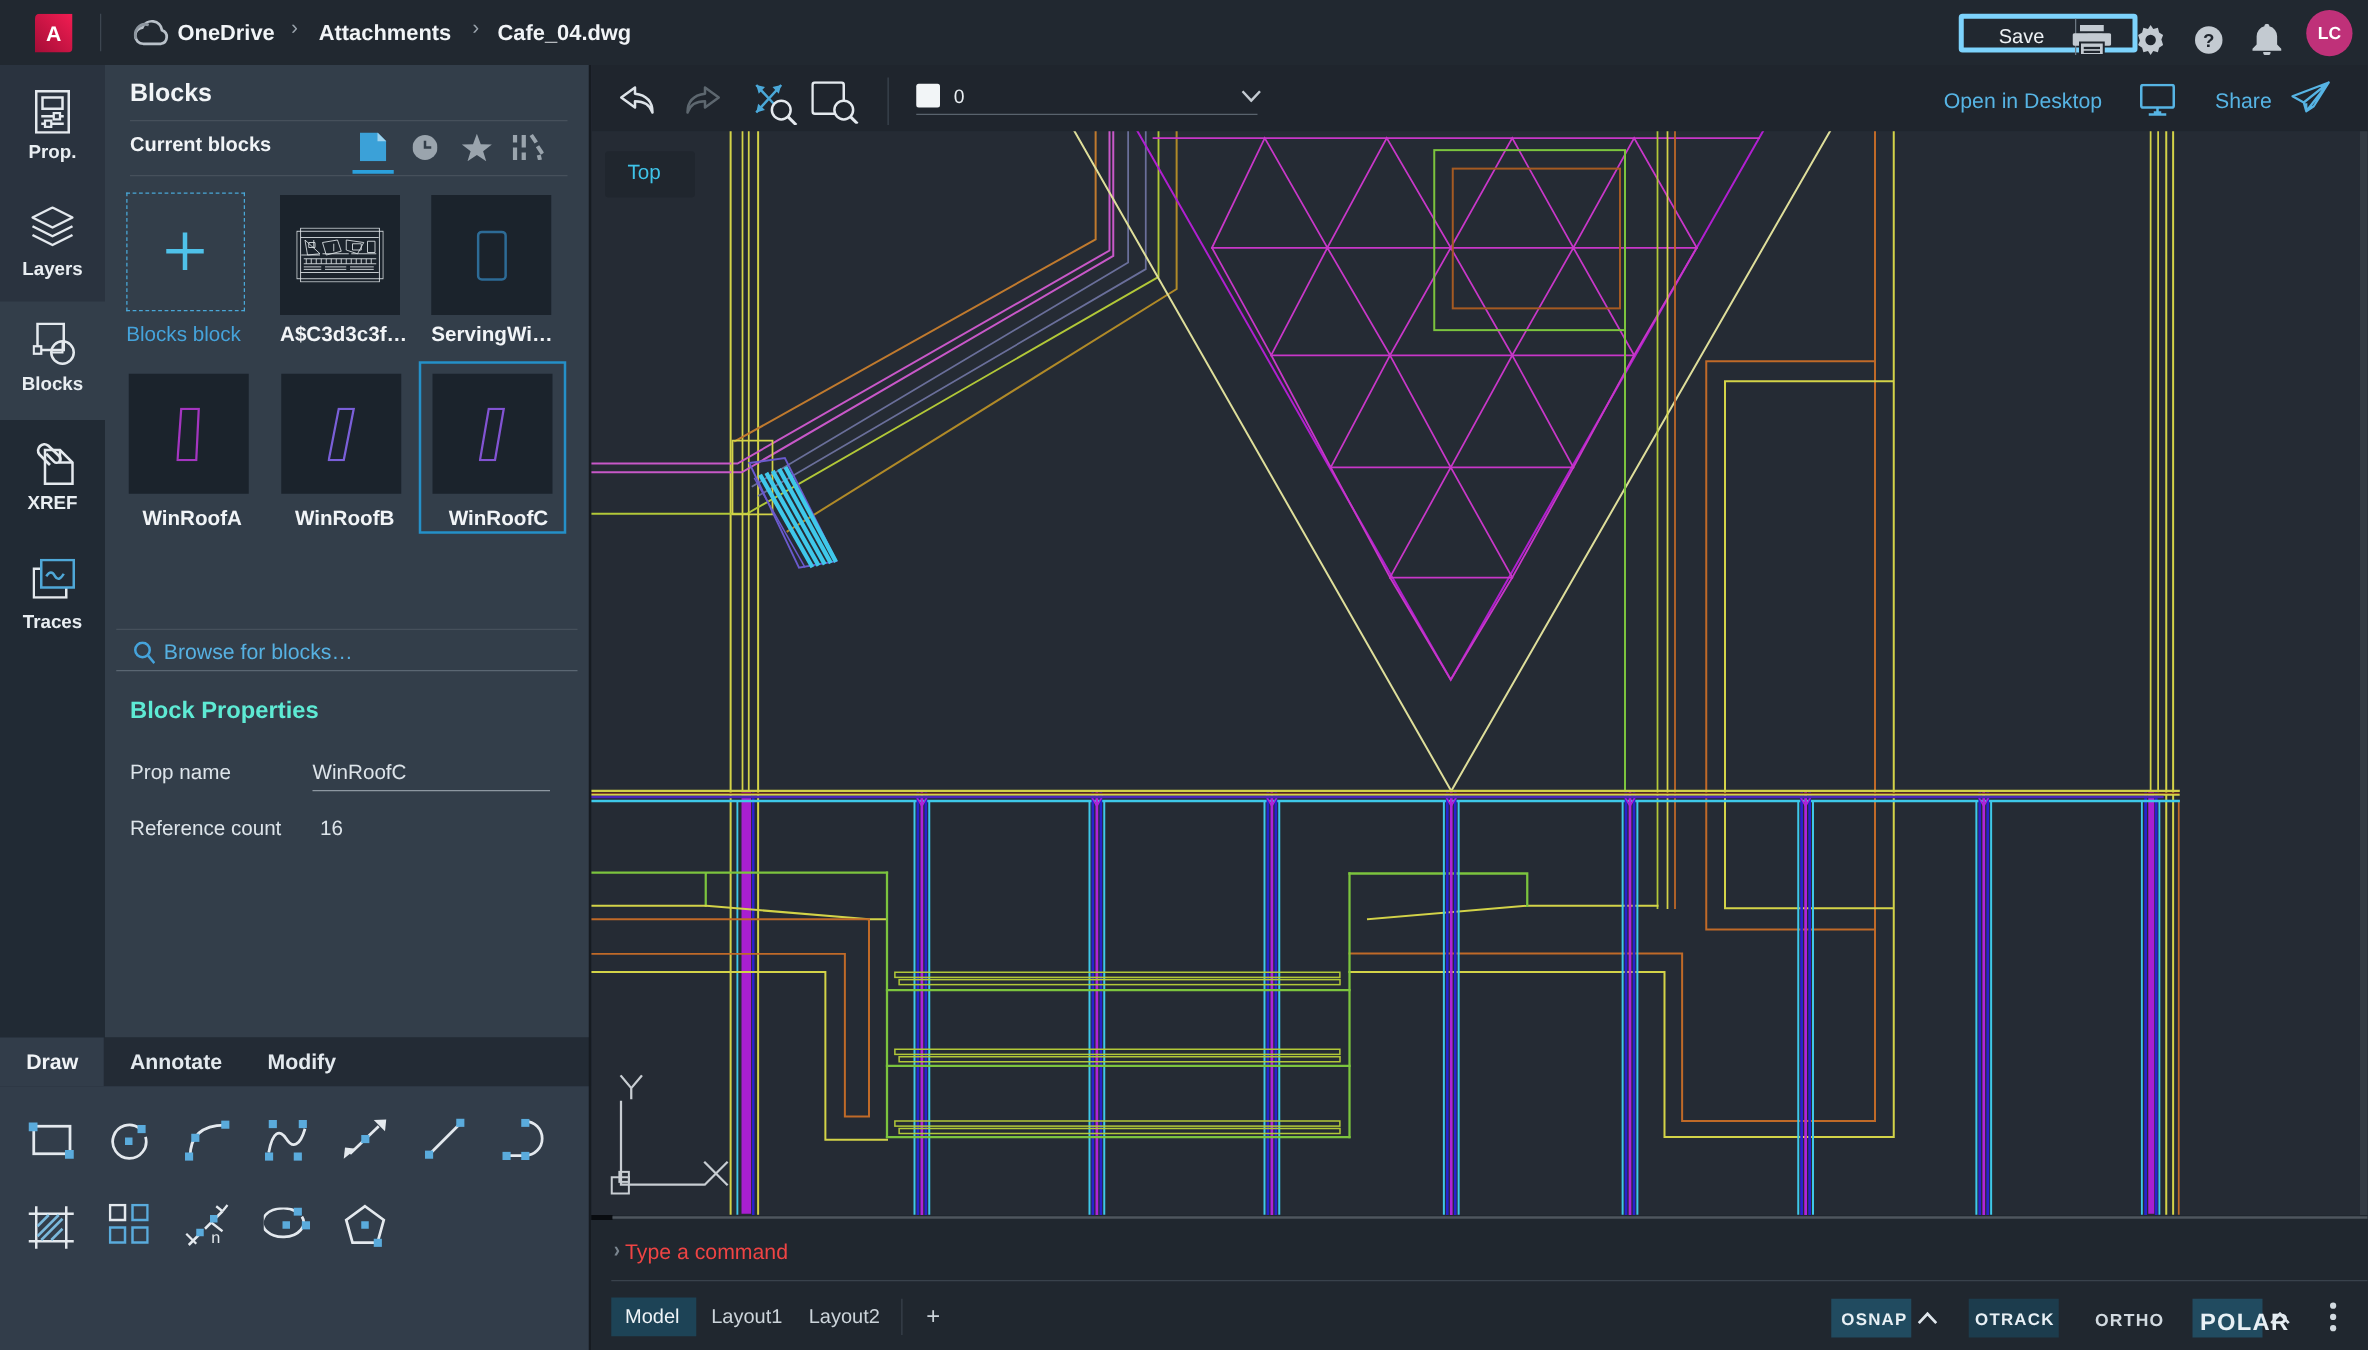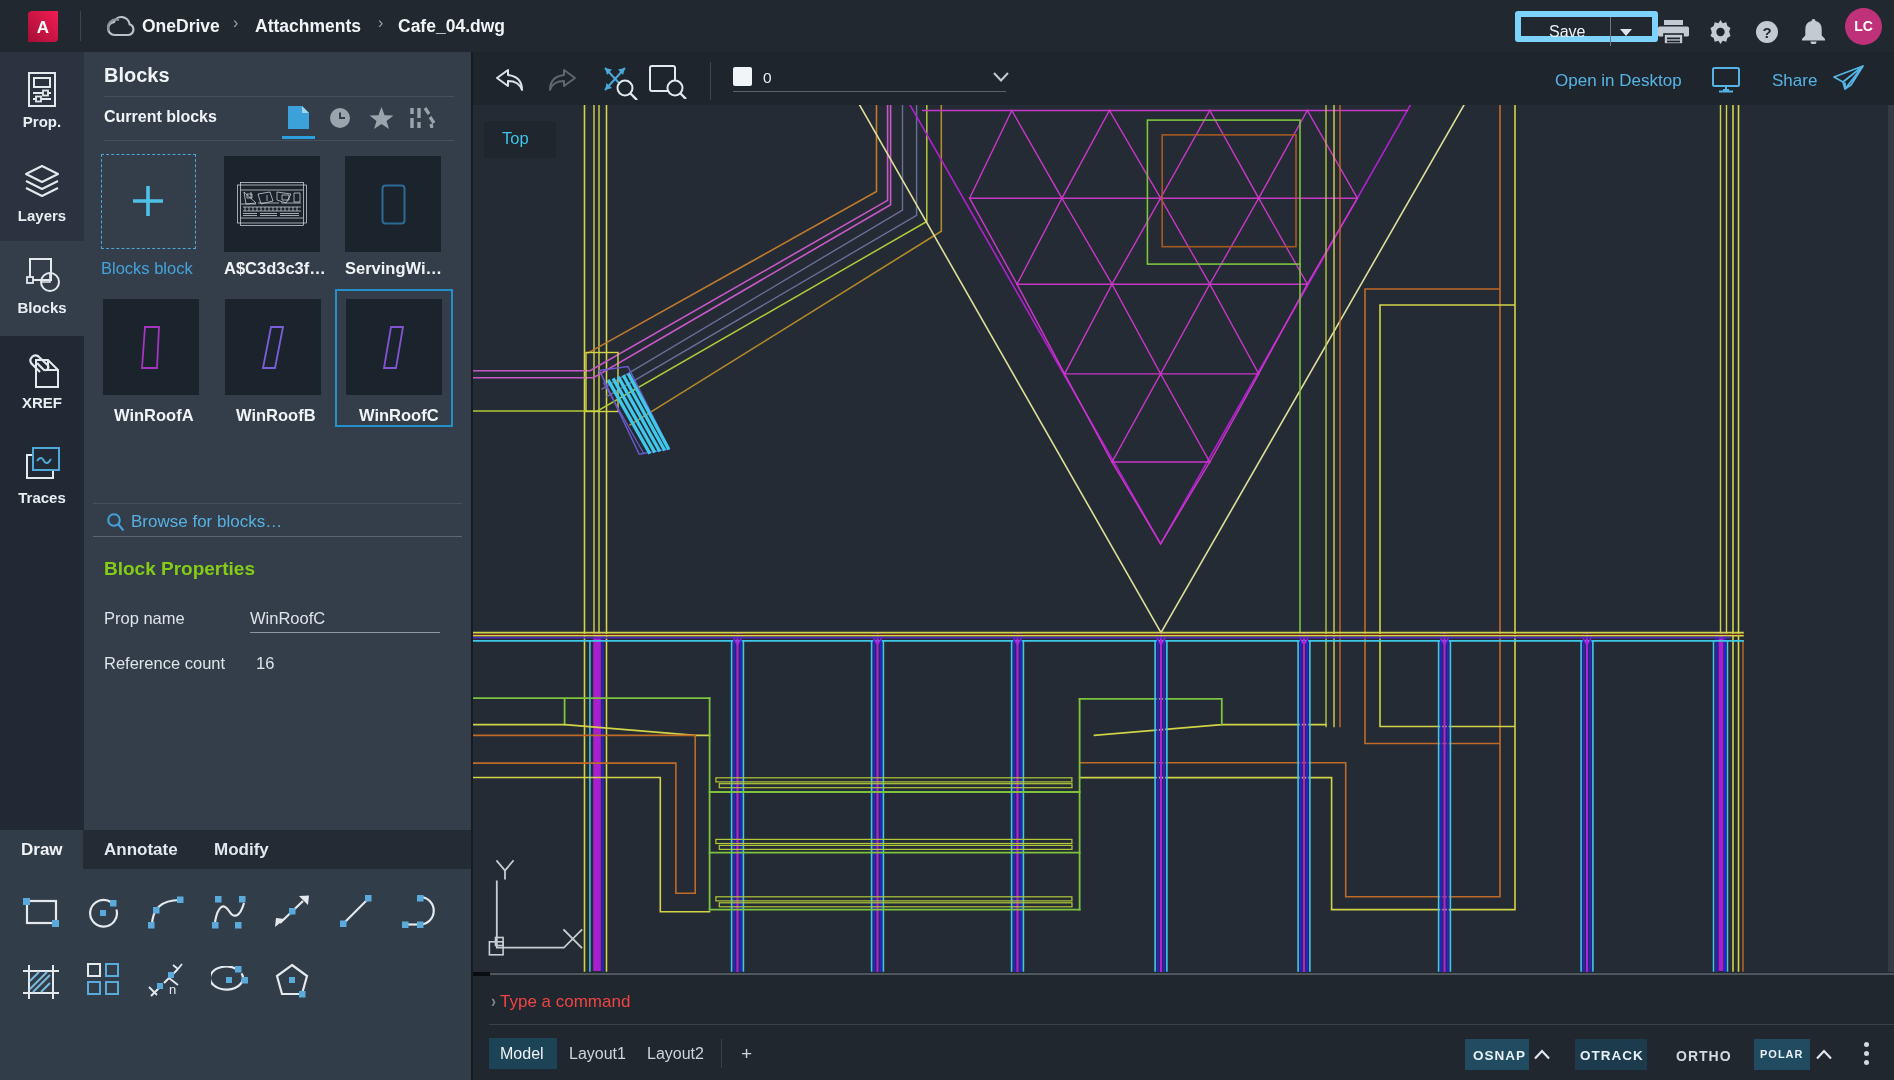--- a/index.html
+++ b/index.html
@@ -37,21 +37,21 @@
   <svg class="abs" style="left:107px;top:15px" width="29" height="22" viewBox="0 0 29 22">
     <path d="M7.5 20 a6.5 6.5 0 0 1 -0.6 -12.96 A8.2 8.2 0 0 1 22.6 9.2 a5.6 5.6 0 0 1 -0.8 10.8 Z" fill="none" stroke="#b9c1c9" stroke-width="2.2"></path>
     <path d="M2 16 a8 8 0 0 1 10 -11" fill="none" stroke="#8d969f" stroke-width="2.2"></path>
   </svg>
   <div class="abs lbl" style="left:142px;top:16px;font-size:17.5px;font-weight:bold;color:#f1f4f7">OneDrive</div>
   <div class="abs lbl" style="left:233px;top:14px;font-size:16px;color:#9aa4ad">›</div>
   <div class="abs lbl" style="left:255px;top:16px;font-size:17.5px;font-weight:bold;color:#f1f4f7">Attachments</div>
   <div class="abs lbl" style="left:378px;top:14px;font-size:16px;color:#9aa4ad">›</div>
   <div class="abs lbl" style="left:398px;top:16px;font-size:17.5px;font-weight:bold;color:#f1f4f7">Cafe_04.dwg</div>
 
-  <div class="abs" style="left:1515px;top:11px;width:143px;height:31px;border:6px solid #7dd3fc;border-radius:3px">
+  <div class="abs" style="left:1567px;top:11px;width:143px;height:31px;border:4px solid #7dd3fc;border-radius:3px">
     <div class="abs lbl" style="left:28px;top:6px;font-size:16px;color:#eef2f5">Save</div>
     <div class="abs" style="left:89px;top:0;width:1px;height:29px;background:#6d7882"></div>
     <svg class="abs" style="left:98px;top:11px" width="14" height="9" viewBox="0 0 14 9">
         <path d="M1 1 L7 8 L13 1 Z" fill="#dfe5ea"></path>
       </svg>
   </div>
 
   <svg class="abs" style="left:1658px;top:20px" width="31" height="24" viewBox="0 0 31 24">
     <rect x="6" y="0" width="19" height="5" fill="#c3cad1"></rect>
     <rect x="0" y="6.5" width="31" height="10" rx="1.5" fill="#c3cad1"></rect>
@@ -235,21 +235,21 @@
   </div>
   <div class="abs" style="left:9px;top:451px;width:369px;height:1px;background:#46505b"></div>
 
   <svg class="abs" style="left:23px;top:461px" width="17" height="19" viewBox="0 0 17 19">
     <circle cx="7" cy="7" r="5.8" fill="none" stroke="#45a3db" stroke-width="2"></circle>
     <path d="M11.5 11.5 L16.5 17.5" stroke="#45a3db" stroke-width="2"></path>
   </svg>
   <div class="abs lbl" style="left:47px;top:460px;font-size:17px;color:#56b1e2">Browse for blocks…</div>
   <div class="abs" style="left:9px;top:484px;width:369px;height:1px;background:#5a6672"></div>
 
-  <div class="abs lbl" style="left:20px;top:506px;font-size:19px;font-weight:bold;color:#84cc16">Block Properties</div>
+  <div class="abs lbl" style="left:20px;top:506px;font-size:19px;font-weight:bold;color:#5eead4">Block Properties</div>
   <div class="abs lbl" style="left:20px;top:557px;font-size:16.5px;color:#dde4ea">Prop name</div>
   <div class="abs lbl" style="left:166px;top:557px;font-size:16.5px;color:#dde4ea">WinRoofC</div>
   <div class="abs" style="left:166px;top:580px;width:190px;height:1px;background:#8d97a1"></div>
   <div class="abs lbl" style="left:20px;top:602px;font-size:16.5px;color:#dde4ea">Reference count</div>
   <div class="abs lbl" style="left:172px;top:602px;font-size:16.5px;color:#dde4ea">16</div>
 </div>
 <div id="tabstrip">
   <div class="abs" style="left:0;top:0;width:83px;height:39px;background:#323d4a"></div>
   <div class="abs lbl" style="left:21px;top:10px;font-size:17px;font-weight:bold;color:#f1f4f7">Draw</div>
   <div class="abs lbl" style="left:104px;top:10px;font-size:17px;font-weight:bold;color:#e3e9ee">Annotate</div>
@@ -457,20 +457,20 @@
   <div class="abs lbl" style="left:268px;top:71px;font-size:19px;color:#ccd4da">+</div>
   <div class="abs" style="left:992px;top:67px;width:64px;height:31px;background:#214b60"></div>
   <div class="abs lbl" style="left:1000px;top:76px;font-size:13.5px;font-weight:bold;letter-spacing:1px;color:#e8f0f5">OSNAP</div>
   <svg class="abs" style="left:1061px;top:77px" width="16" height="11" viewBox="0 0 16 11">
       <path d="M1 9.5 L8 2 L15 9.5" fill="none" stroke="#dfe6ec" stroke-width="2.2"></path>
     </svg>
   <div class="abs" style="left:1102px;top:67px;width:72px;height:31px;background:#1c3c4d"></div>
   <div class="abs lbl" style="left:1107px;top:76px;font-size:13.5px;font-weight:bold;letter-spacing:1px;color:#e8f0f5">OTRACK</div>
   <div class="abs lbl" style="left:1203px;top:76px;font-size:14px;font-weight:bold;letter-spacing:1px;color:#d2dae0">ORTHO</div>
   <div class="abs" style="left:1281px;top:67px;width:56px;height:31px;background:#214b60"></div>
-  <div class="abs lbl" style="left:1287px;top:76px;font-size:11px;font-weight:bold;letter-spacing:1px;color:#e8f0f5">POLAR</div>
+  <div class="abs lbl" style="left:1287px;top:76px;font-size:19px;font-weight:bold;letter-spacing:1px;color:#e8f0f5">POLAR</div>
   <svg class="abs" style="left:1343px;top:77px" width="16" height="11" viewBox="0 0 16 11">
       <path d="M1 9.5 L8 2 L15 9.5" fill="none" stroke="#dfe6ec" stroke-width="2.2"></path>
     </svg>
   <div class="abs" style="left:1391px;top:70px;width:5px;height:5px;border-radius:50%;background:#d2dae0"></div>
   <div class="abs" style="left:1391px;top:79px;width:5px;height:5px;border-radius:50%;background:#d2dae0"></div>
   <div class="abs" style="left:1391px;top:88px;width:5px;height:5px;border-radius:50%;background:#d2dae0"></div>
 </div>
 
 </body></html>

